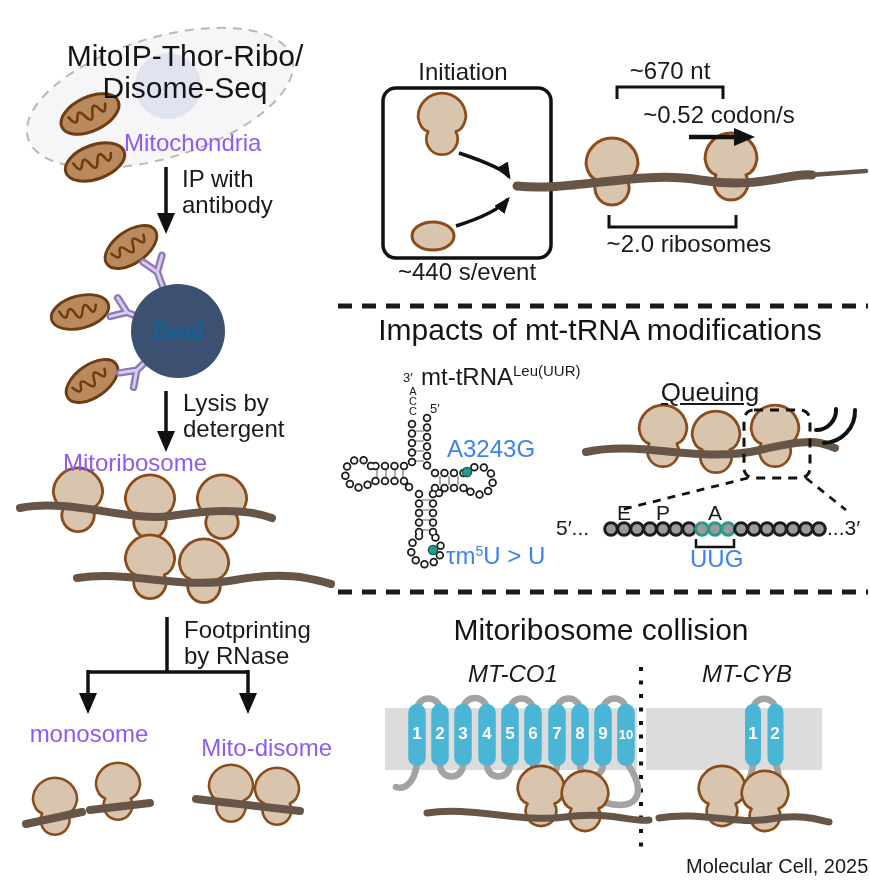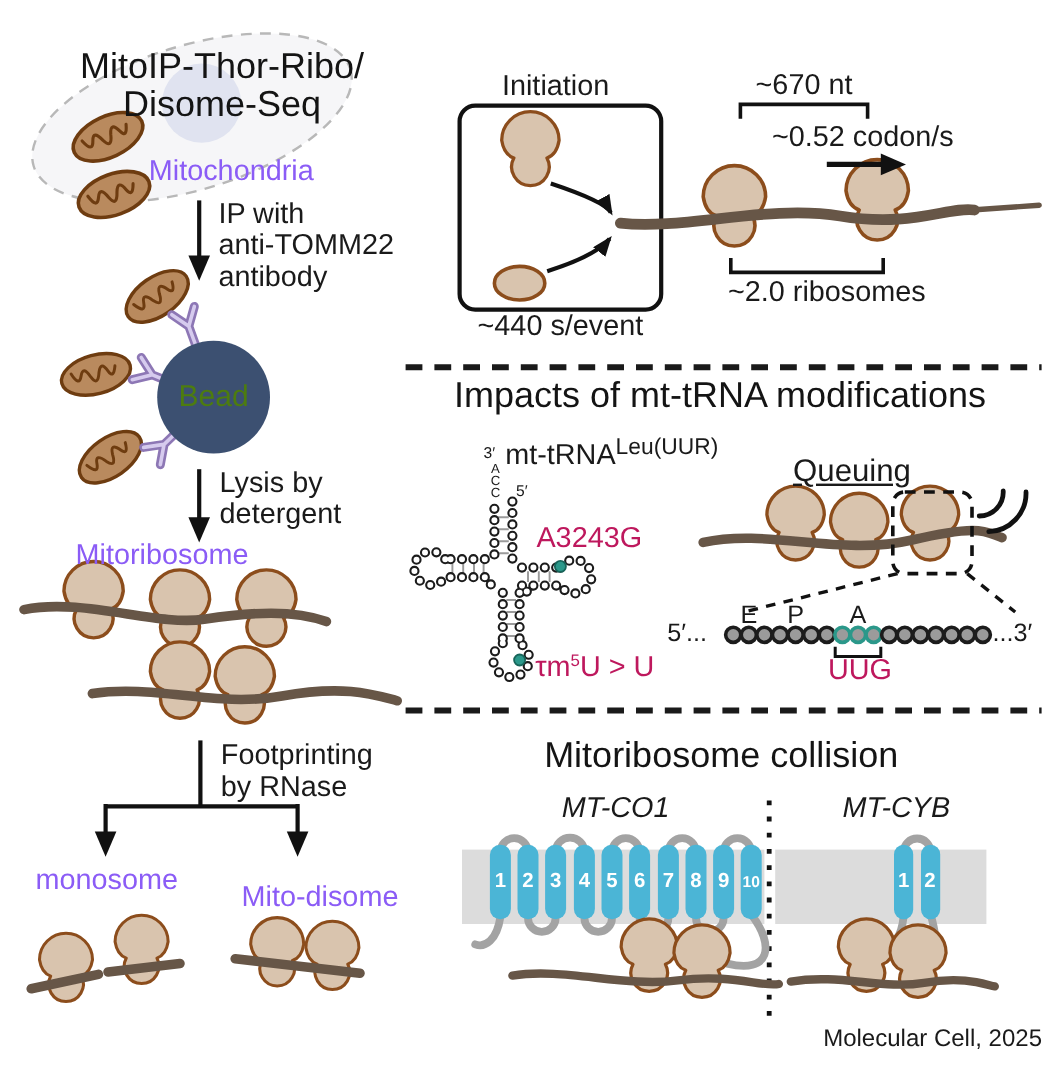--- a/index.html
+++ b/index.html
@@ -4,29 +4,29 @@
 <style>
   html,body{margin:0;padding:0;background:#fff;}
   #fig{position:relative;width:870px;height:892px;background:#fff;overflow:hidden;
        font-family:"Liberation Sans",sans-serif;color:#1a1a1a;}
   #art{position:absolute;left:0;top:0;}
   .t{position:absolute;white-space:nowrap;line-height:1.08;}
   .c{text-align:center;}
   .ttl{font-size:30px;color:#141414;}
   .lbl{font-size:24px;}
   .brown{color:#8b5cf6;}
-  .teal{color:#be185d;text-align:center;}
+  .teal{color:#3b82f6;text-align:center;}
   .it{font-style:italic;}
-  .sup{font-size:19px;vertical-align:9px;}
+  .sup{font-size:15px;vertical-align:9px;}
   .sup2{font-size:14px;vertical-align:8px;}
   .prime{font-size:13px;}
   .hx{position:absolute;width:22px;text-align:center;font-size:17px;font-weight:600;color:#fff;}
   .hx10{font-size:13px;}
   .vert{writing-mode:vertical-rl;text-orientation:upright;font-size:11px;letter-spacing:-2px;}
-  .w{color:#4d7c0f;}
+  .w{color:#0369a1;font-family:Liberation Serif, serif;}
 </style>
 </head>
 <body>
 
 <div id="fig">
 
 <svg id="art" width="870" height="892" viewBox="0 0 870 892">
   <defs>
     <g id="ribo">
       <path d="M -26 -12 A 26 26 0 1 1 26 -12 Q 24 1 15 4 A 17 17 0 1 1 -15 4 Q -24 1 -26 -12 Z" fill="#d9c4ae" stroke="#8c4d1c" stroke-width="3" stroke-linejoin="round"></path>
@@ -231,21 +231,20 @@
 </svg>
 
 <div class="t ttl c" style="left:15px;top:20px;width:340px;margin-top:20px;">
   <span style="display:block">MitoIP-Thor-Ribo/</span>
   <span style="display:block">Disome-Seq</span>
 </div>
 <div class="t lbl brown" style="left:124px;top:130px;">Mitochondria</div>
 
 <div class="t lbl" style="left:182px;top:166px;">
   <span style="display:block">IP with</span>
-  <span style="display:block">anti-TOMM22</span>
   <span style="display:block">antibody</span>
 </div>
 
 <div class="t c w" style="left:136px;top:317px;width:84px;font-size:25px;">Bead</div>
 
 <div class="t lbl" style="left:183px;top:390px;">
   <span style="display:block">Lysis by</span>
   <span style="display:block">detergent</span>
 </div>
 

